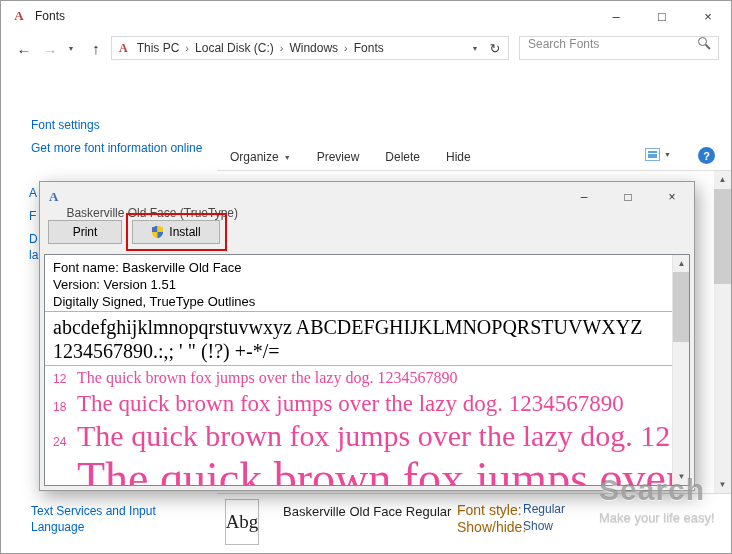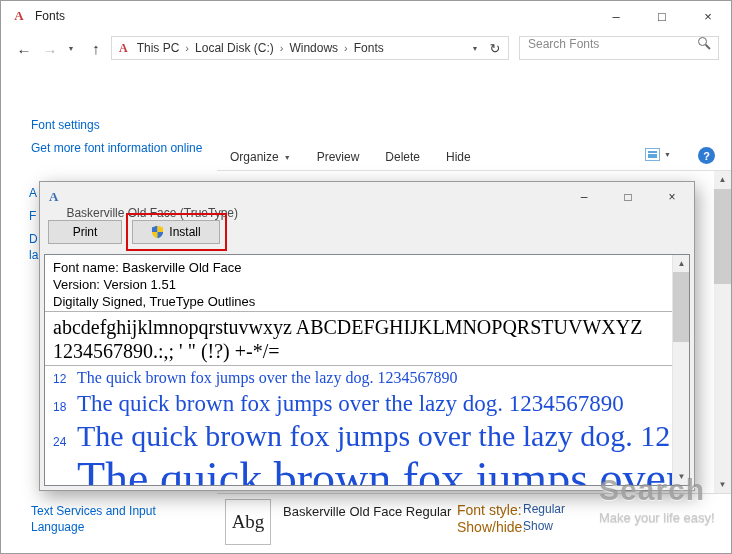--- a/index.html
+++ b/index.html
@@ -46,21 +46,21 @@
   .views-glyph i{display:block;height:2px;background:#5aa7e0;}
   .help-btn{position:absolute;right:16px;top:146px;width:17px;height:17px;border-radius:50%;background:#2f7bd4;color:#fff;
     font-size:11px;font-weight:bold;display:flex;align-items:center;justify-content:center;}
   
   .scroll-v{position:absolute;right:0;top:170px;width:17px;height:322px;background:#f0f0f0;}
   .sb-arrow{position:absolute;left:0;width:17px;height:17px;display:flex;align-items:center;justify-content:center;font-size:8px;color:#5c5c5c;}
   .sb-arrow.up{top:0;} .sb-arrow.down{bottom:0;}
   .sb-thumb{position:absolute;left:0;width:17px;background:#cdcdcd;}
   
   .detail{position:absolute;left:216px;right:0;top:492px;bottom:0;border-top:1px solid #ddd;background:#fff;}
-  .abg-box{position:absolute;left:8px;top:5px;width:46px;height:46px;border:1px solid #bcbcbc;background:#fff;
+  .abg-box{position:absolute;left:8px;top:5px;width:34px;height:46px;border:1px solid #bcbcbc;background:#fff;
     display:flex;align-items:center;justify-content:center;font-family:"Liberation Serif",serif;font-size:19px;color:#222;}
   .detail-name{position:absolute;left:66px;top:10px;font-size:13px;color:#222;}
   .detail-label{position:absolute;font-size:14px;color:#a16207;}
   .detail-value{position:absolute;font-size:12px;color:#2b579a;}
   
   .wm-brand{position:absolute;left:598px;top:472px;z-index:30;font-size:30px;font-weight:bold;letter-spacing:1px;
     color:rgba(110,110,110,.55);text-shadow:0 1px 0 rgba(255,255,255,.6);pointer-events:none;}
   .wm-tag{position:absolute;left:598px;top:509px;z-index:30;font-size:13px;color:rgba(200,200,200,.95);
     text-shadow:0 1px 1px rgba(120,120,120,.35);pointer-events:none;}
   
@@ -74,21 +74,21 @@
   .dlg-btn{position:absolute;top:38px;height:24px;border:1px solid #adadad;background:#e1e1e1;
     display:flex;align-items:center;justify-content:center;gap:5px;font-size:12px;color:#000;}
   .dlg-btn.print{left:8px;width:74px;}
   .dlg-btn.install{left:92px;width:88px;}
   .annot{position:absolute;left:86px;top:31px;width:101px;height:38px;border:2px solid #d60b0b;z-index:6;pointer-events:none;}
   .preview{position:absolute;left:4px;right:4px;top:72px;bottom:4px;background:#fff;border:1px solid #828790;overflow:hidden;}
   .info-block{position:absolute;left:8px;top:4px;right:24px;}
   .info-line{font-size:13px;line-height:17px;color:#000;}
   .pv-div{position:absolute;left:0;right:17px;height:1px;background:#b4b4b4;}
   .alpha{position:absolute;left:8px;top:60px;right:24px;font-family:"Liberation Serif",serif;font-size:20px;line-height:24px;color:#000;white-space:nowrap;overflow:hidden;}
-  .sample{position:absolute;left:8px;right:15px;display:flex;align-items:baseline;white-space:nowrap;overflow:hidden;color:#1d4ed8;}
+  .sample{position:absolute;left:8px;right:15px;display:flex;align-items:baseline;white-space:nowrap;overflow:hidden;color:#ec4899;}
   .sample-size{flex:none;width:24px;font-size:12px;font-family:"Liberation Sans",sans-serif;}
   .sample-text{font-family:"Liberation Serif",serif;overflow:hidden;}
   .s12{top:114px;} .s12 .sample-text{font-size:16px;}
   .s18{top:136px;} .s18 .sample-text{font-size:23px;}
   .s24{top:164px;} .s24 .sample-text{font-size:30px;}
   .s36{top:197px;} .s36 .sample-text{font-size:46px;}
   .pv-sb{position:absolute;right:0;top:0;bottom:0;width:17px;background:#f0f0f0;border-left:1px solid #e5e5e5;}
 </style>
 </head>
 <body>

